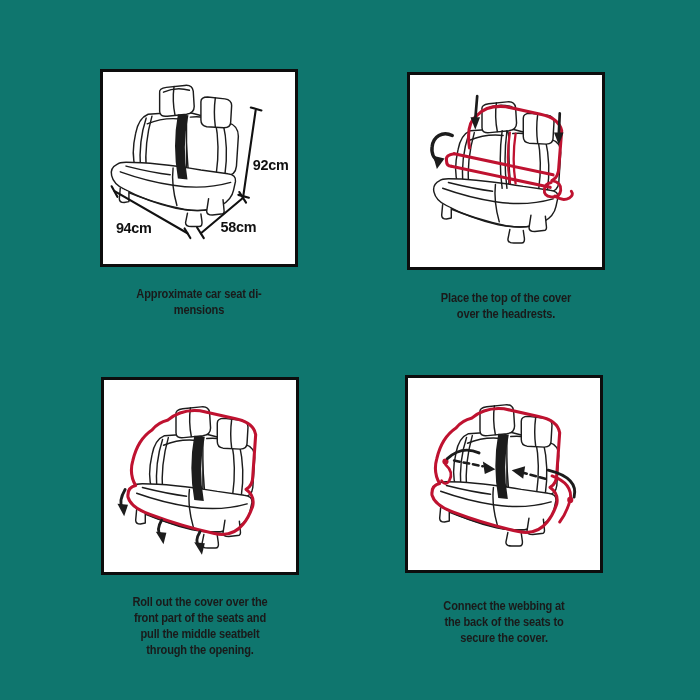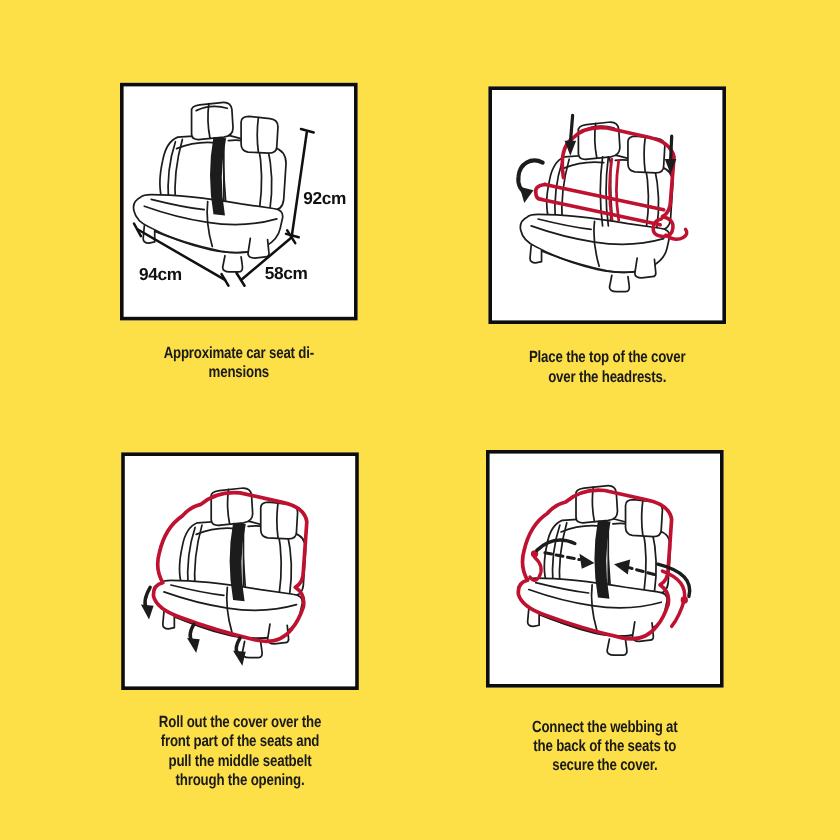--- a/index.html
+++ b/index.html
@@ -1,16 +1,16 @@
 <!DOCTYPE html>
 <html><head>
 <meta charset="utf-8">
 <style>
   html,body{margin:0;padding:0;background:#fff;}
-  .canvas{position:relative;width:700px;height:700px;background:#fde047;
+  .canvas{position:relative;width:700px;height:700px;background:#0f766e;
           font-family:"Liberation Sans",sans-serif;overflow:hidden;}
   .frame{position:absolute;border:3px solid #0d0d0d;background:#fff;box-sizing:border-box;
          width:198px;height:198px;}
   .frame svg{display:block;margin:0;width:192px;height:192px;}
   .caption{position:absolute;width:224px;text-align:center;white-space:pre-line;
            font-weight:700;font-size:13.5px;line-height:16px;letter-spacing:-0.2px;color:#1a1a1a;
            transform:scaleX(0.82);transform-origin:50% 0;}
   .dimtext{font-family:"Liberation Sans",sans-serif;font-weight:bold;font-size:15px;
            fill:#111;letter-spacing:-0.3px;}
 </style>

